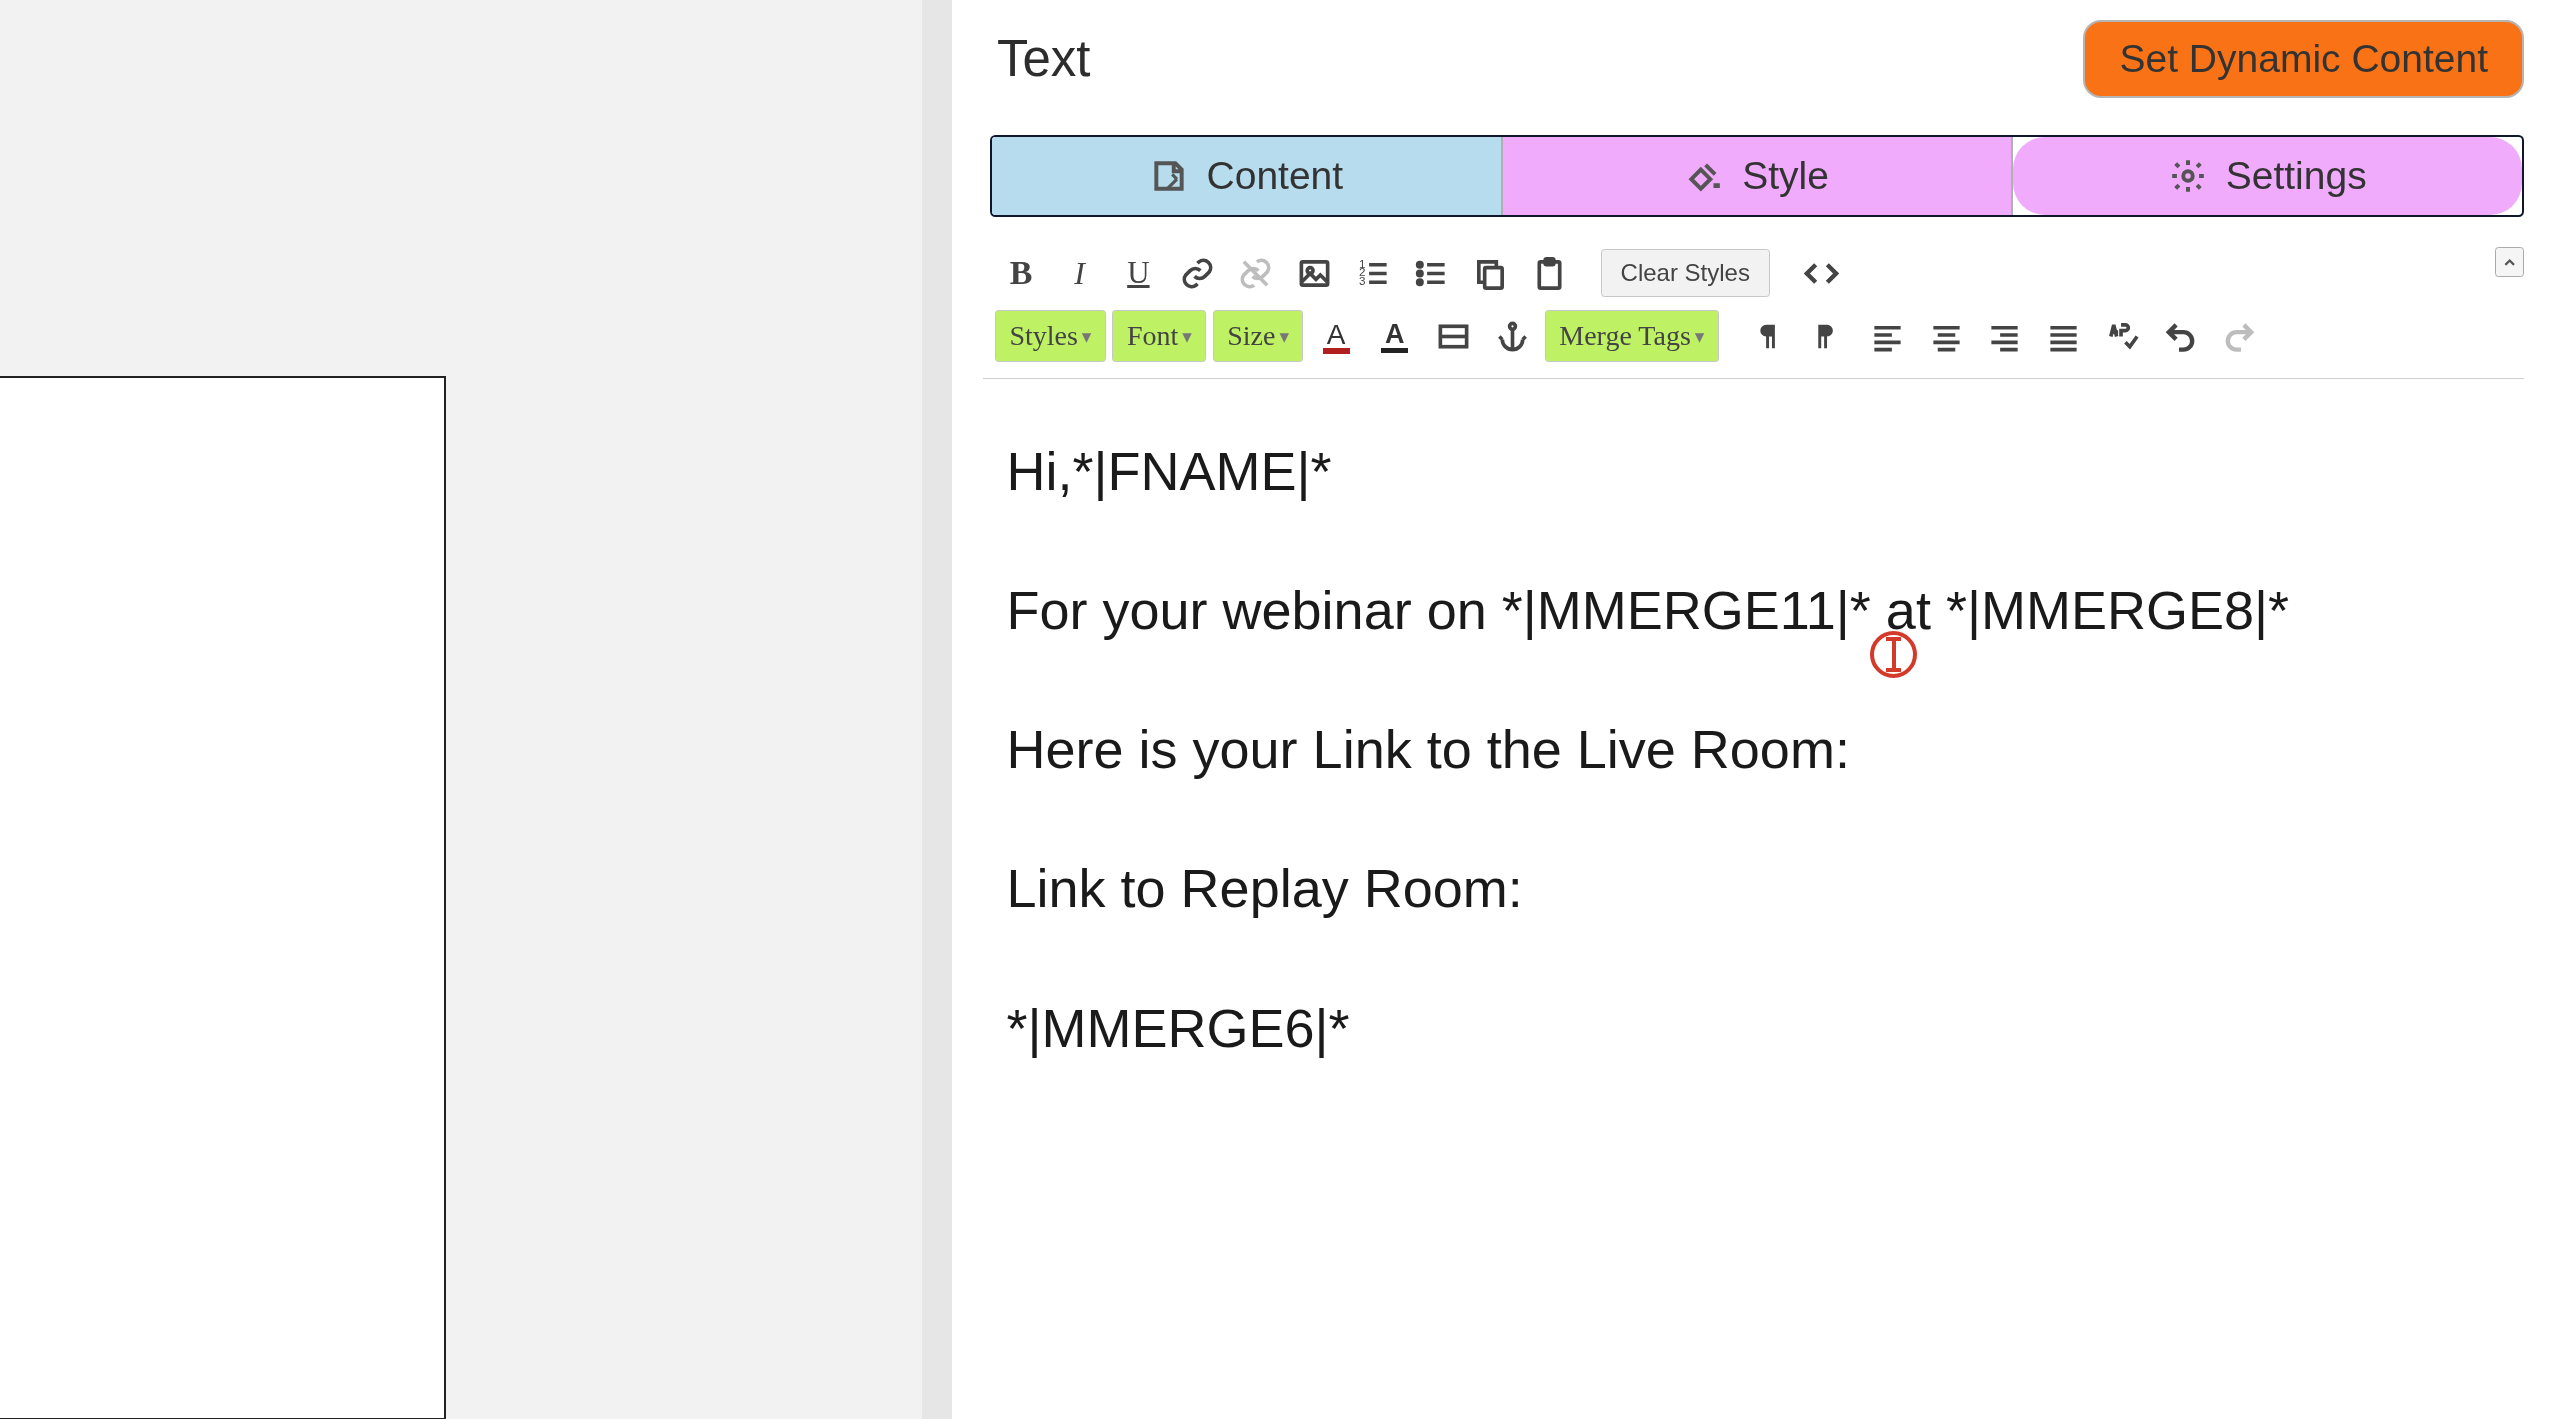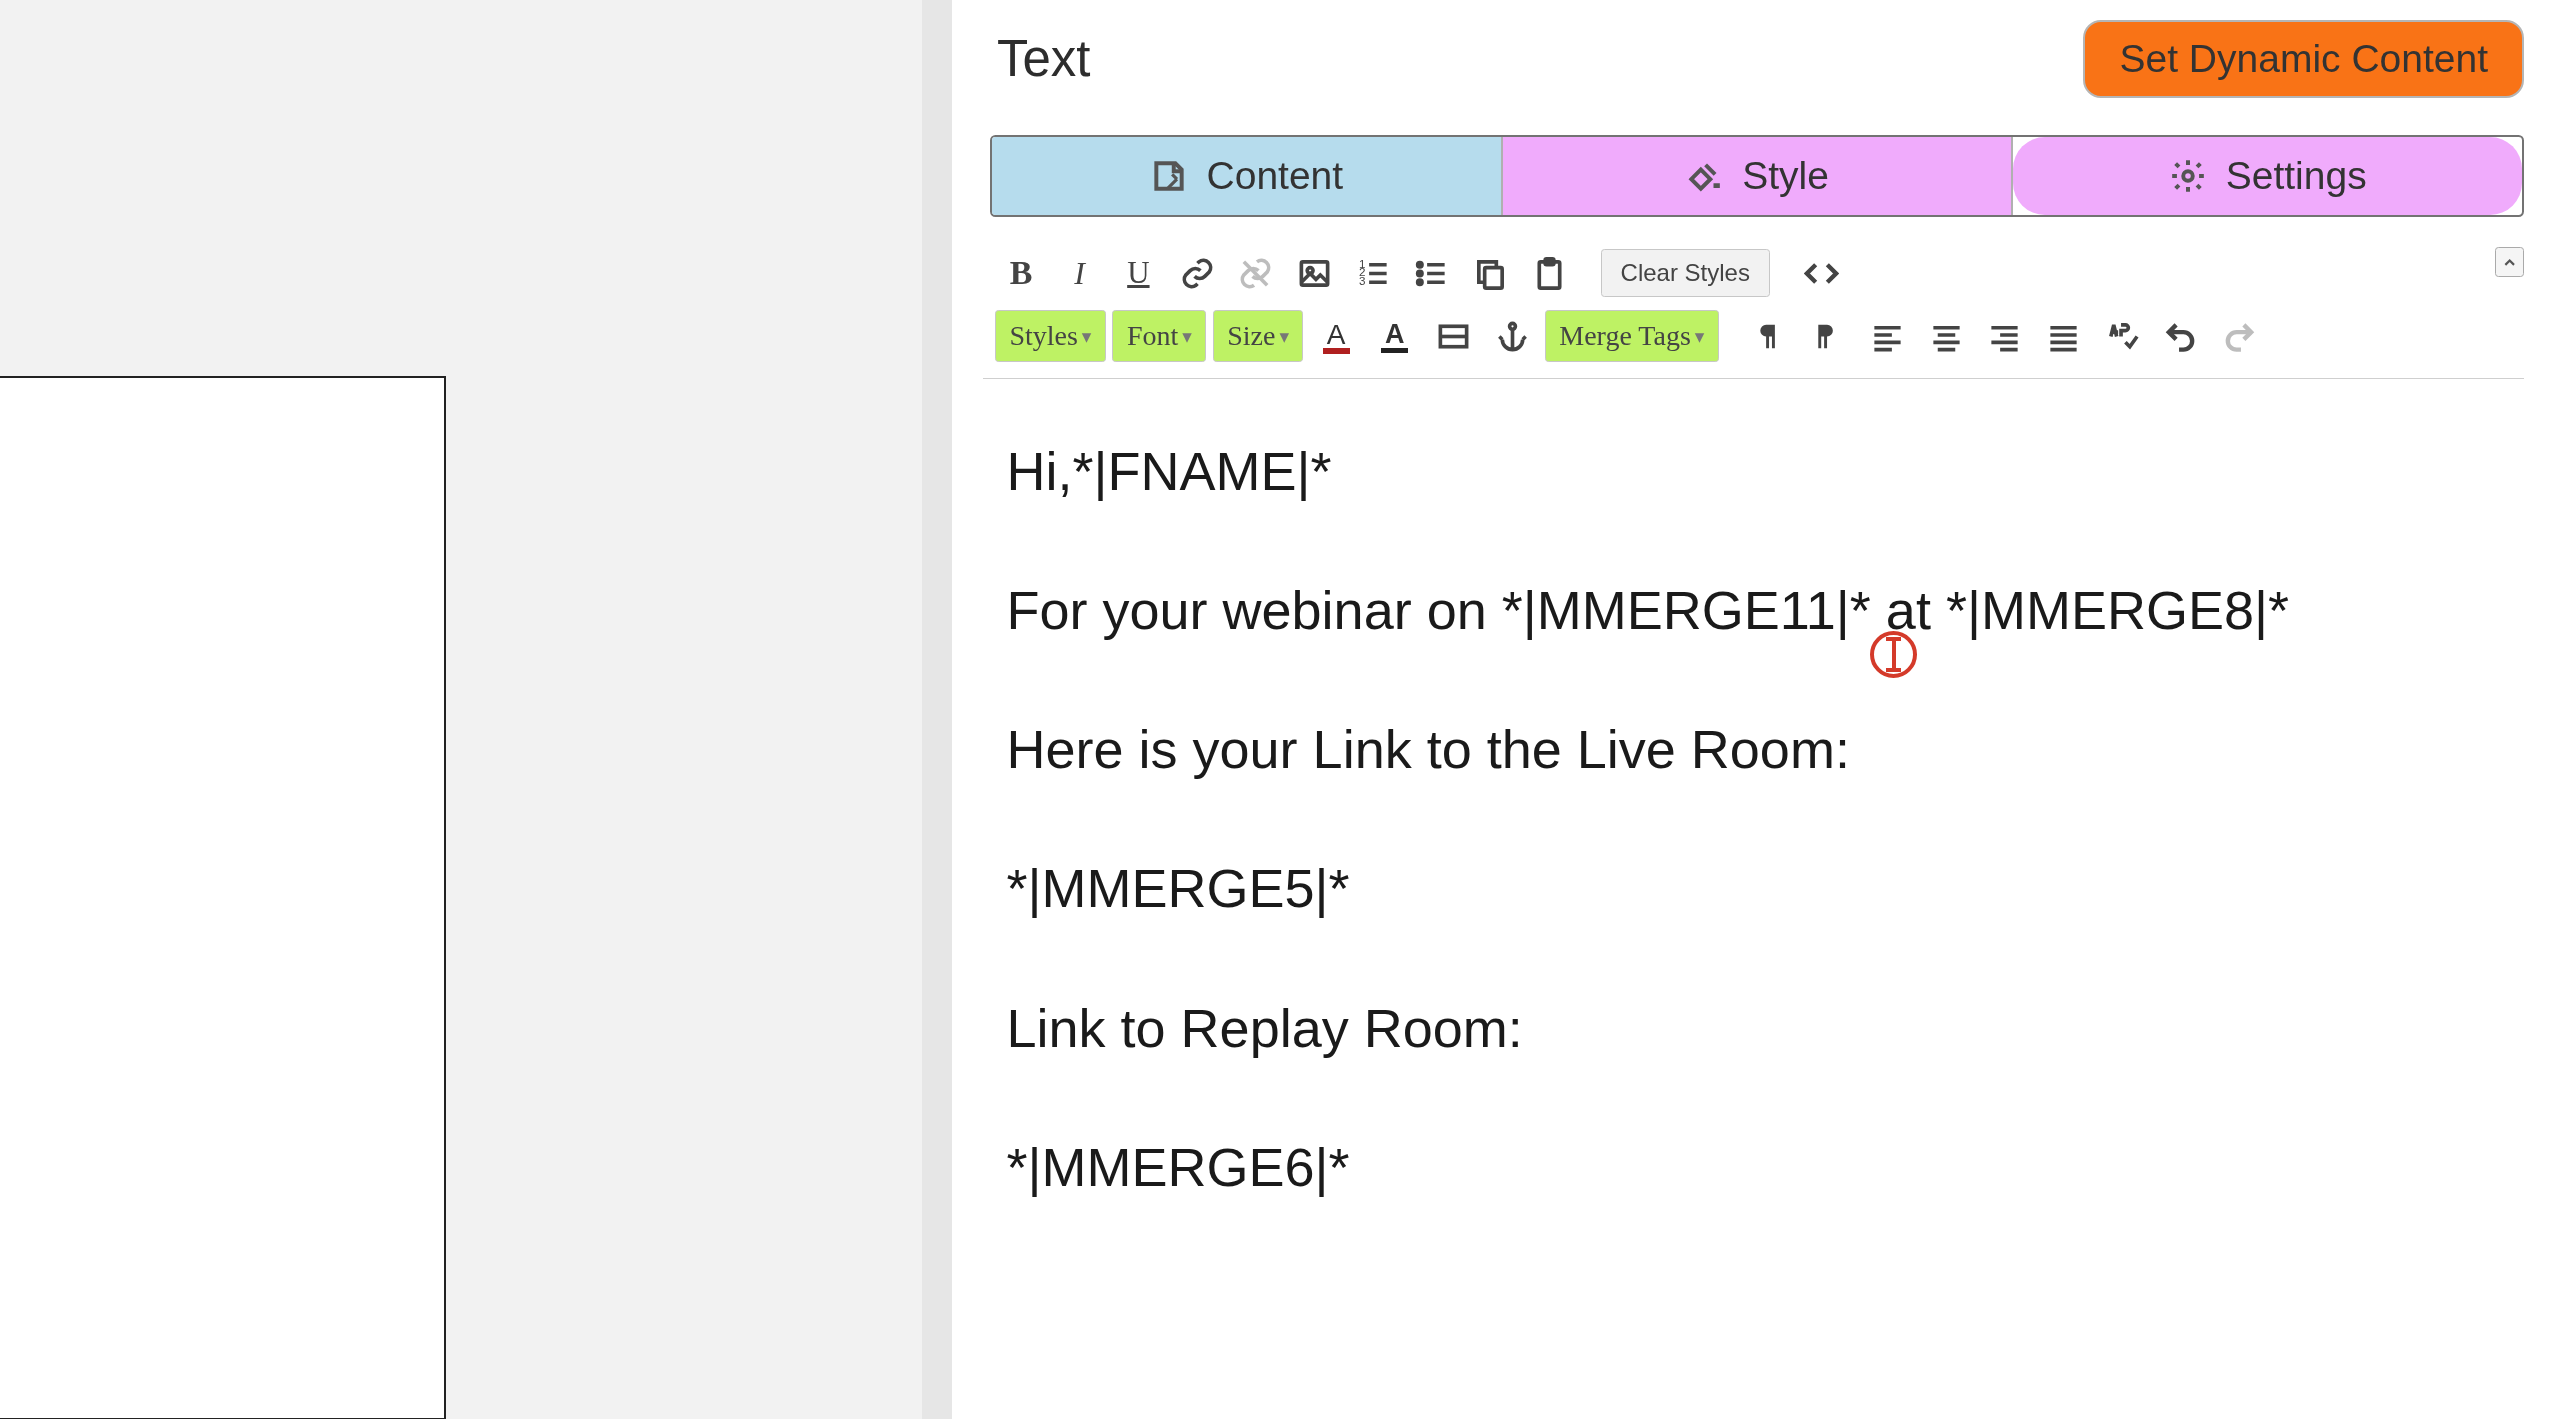--- a/index.html
+++ b/index.html
@@ -64,21 +64,21 @@
   background: #f97316;
   border: 2px solid #b5b5b5;
   border-radius: 18px;
   padding: 14.8px 34px;
   cursor: pointer;
 }
 
 .tabs {
   display: flex;
   margin: 37px 40px 0 37px;
-  border: 2px solid #737373;
+  border: 2px solid #0f172a;
   border-radius: 5.4px;
   overflow: hidden;
 }
 .tab {
   flex: 1;
   display: flex;
   align-items: center;
   justify-content: center;
   gap: 19px;
   height: 78px;
@@ -384,21 +384,20 @@
             <path d="M20 9H10a6 6 0 0 0 0 12h3"></path>
           </svg>
       </div>
     </div>
   </div>
 
   <div class="editor-area">
     <p>Hi,*|FNAME|*</p>
     <p>For your webinar on *|MMERGE11|* at *|MMERGE8|*</p>
     <p>Here is your Link to the Live Room:</p>
-    <p>*|MMERGE5|*</p>
     <p>Link to Replay Room:</p>
     <p>*|MMERGE6|*</p>
   </div>
 
 </div>
 
 <div class="cursor-indicator">
   <div class="cursor-ring">
       <div class="text-caret"></div>
     </div>

